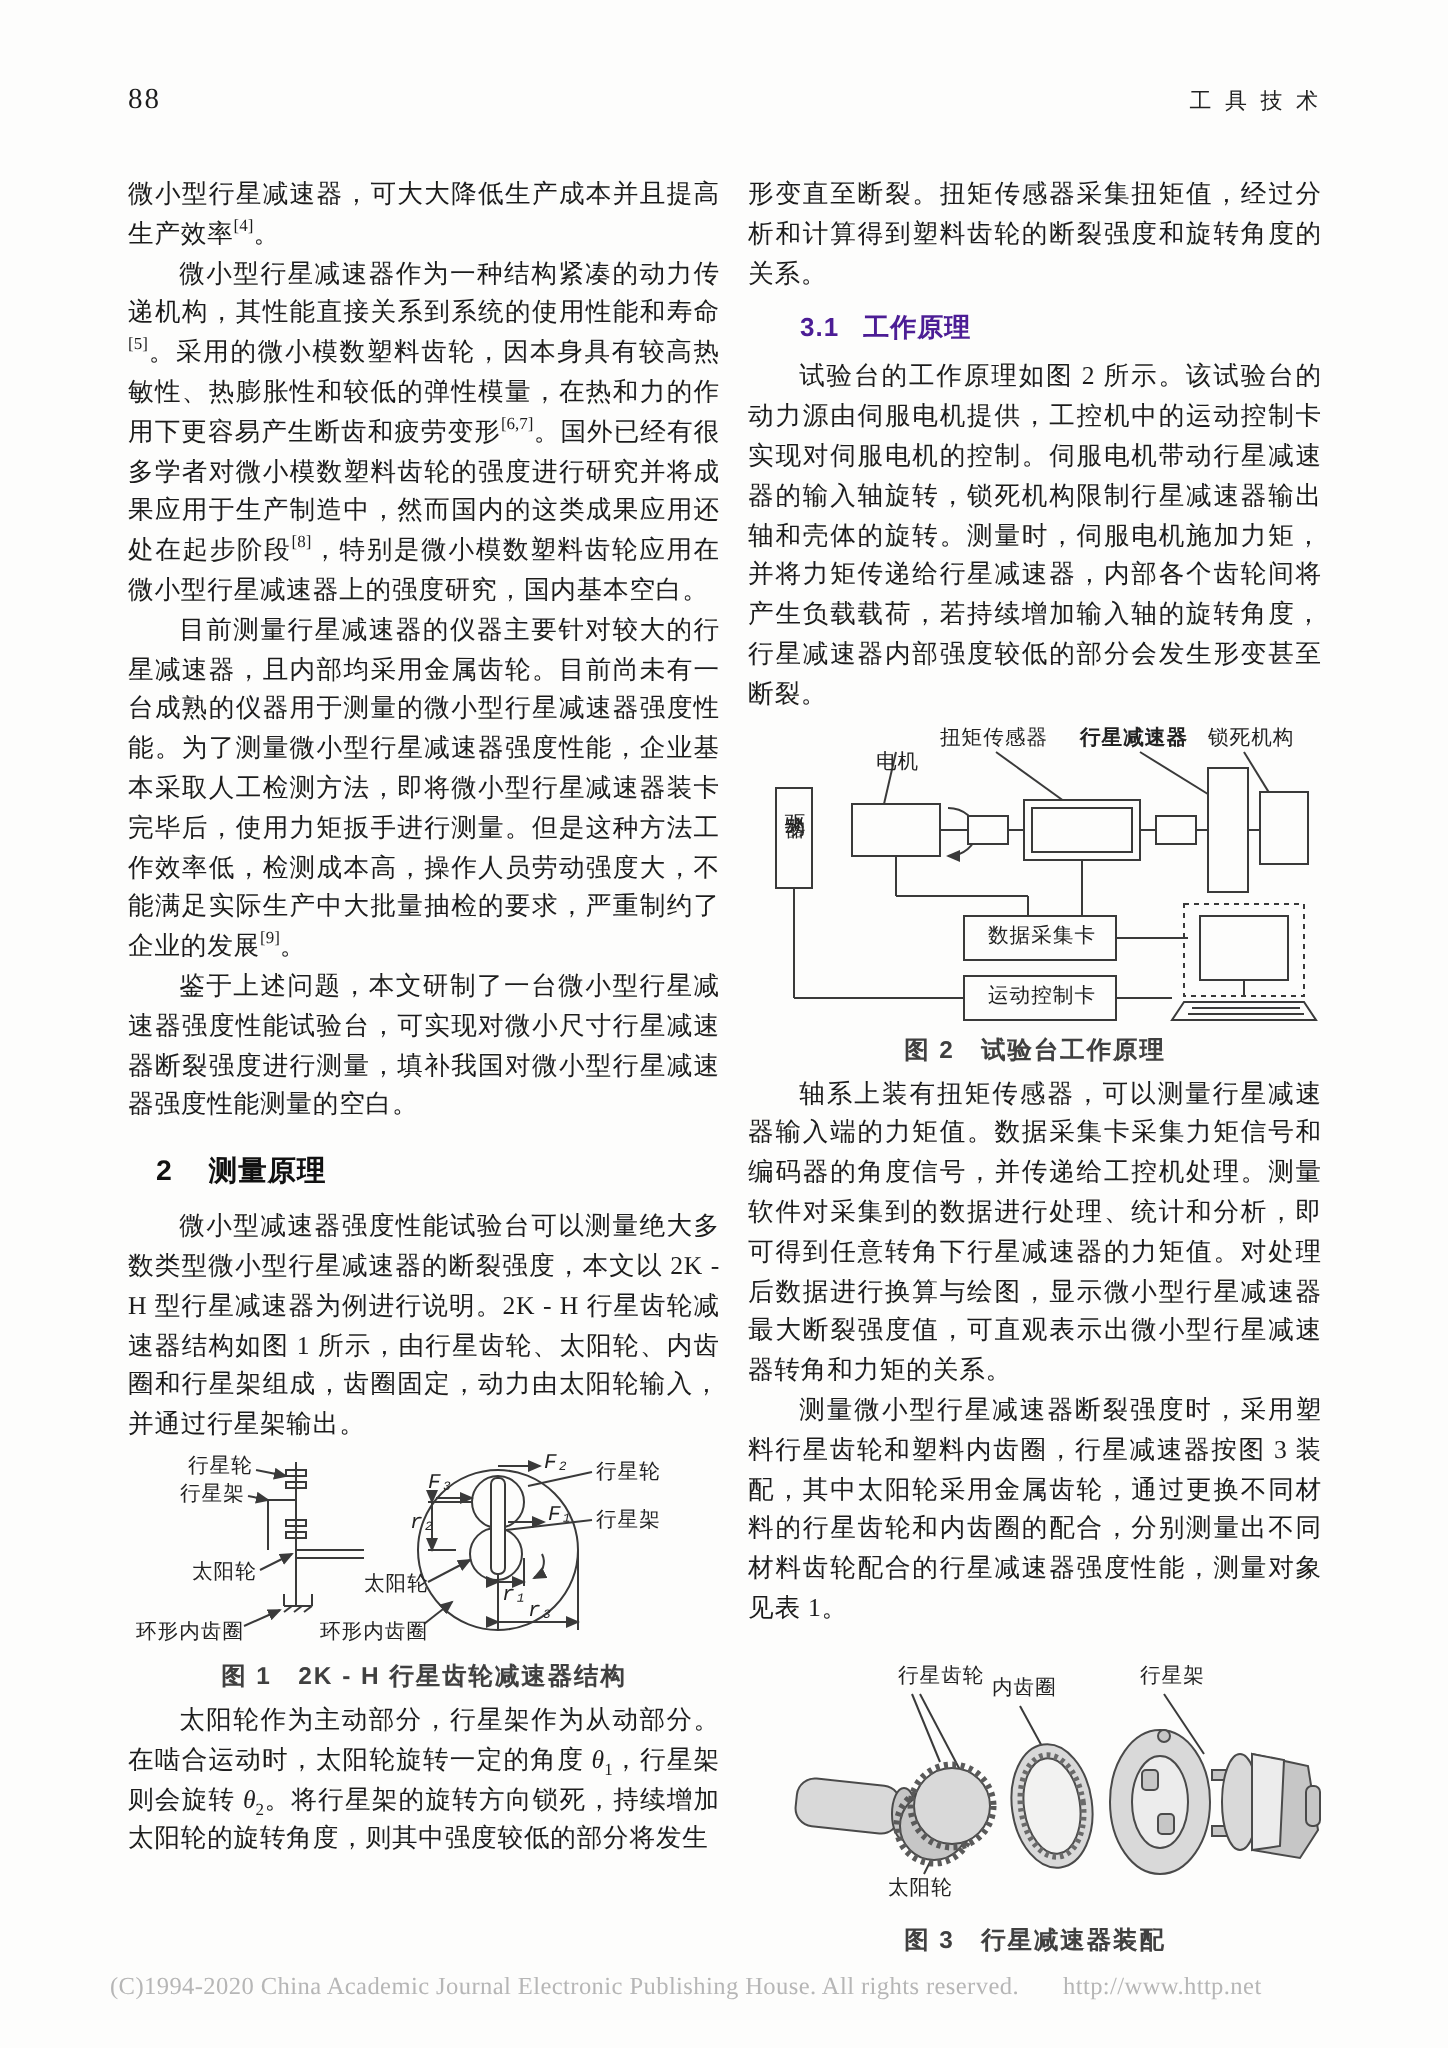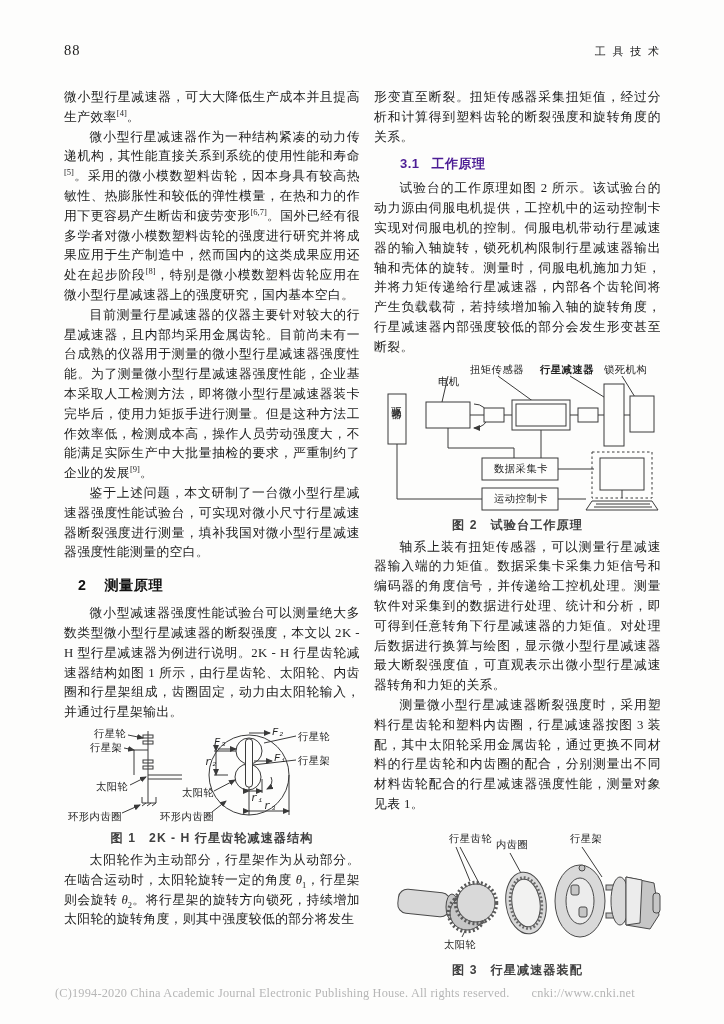--- a/index.html
+++ b/index.html
@@ -268,16 +268,16 @@
         <span class="flabel" style="left:58px;  top:14px;margin-left:17px;">行星齿轮</span>
         <span class="flabel" style="left:122px; top:20px;">内齿圈</span>
         <span class="flabel" style="left:196px; top:14px;">行星架</span>
         <span class="flabel" style="left:70px;  top:120px;">太阳轮</span>
       </div>
       <div class="figcap">图 3　行星减速器装配</div>
     </div>
   </div>
 
   <div class="footer">
-    <span>(C)1994-2020 China Academic Journal Electronic Publishing House. All rights reserved.</span><span class="url">cnki://www.cnki.net</span>
+    <span>(C)1994-2020 China Academic Journal Electronic Publishing House. All rights reserved.</span><span class="url">http://www.http.net</span>
   </div>
 
 </div>
 
 </body></html>

